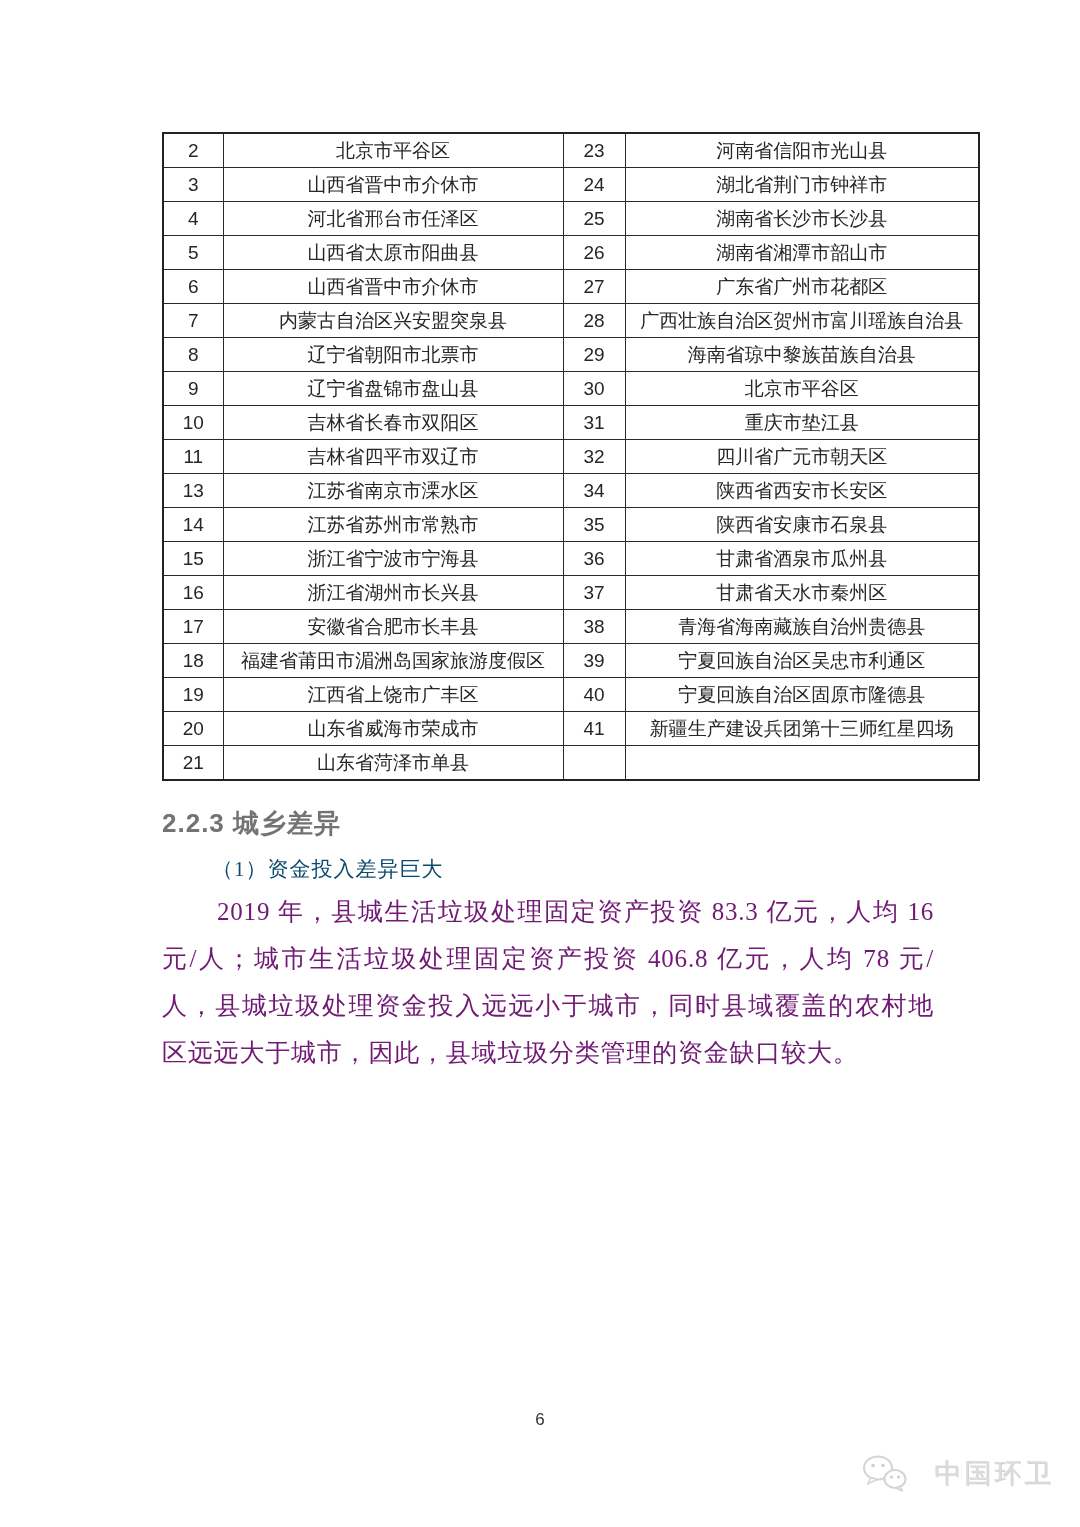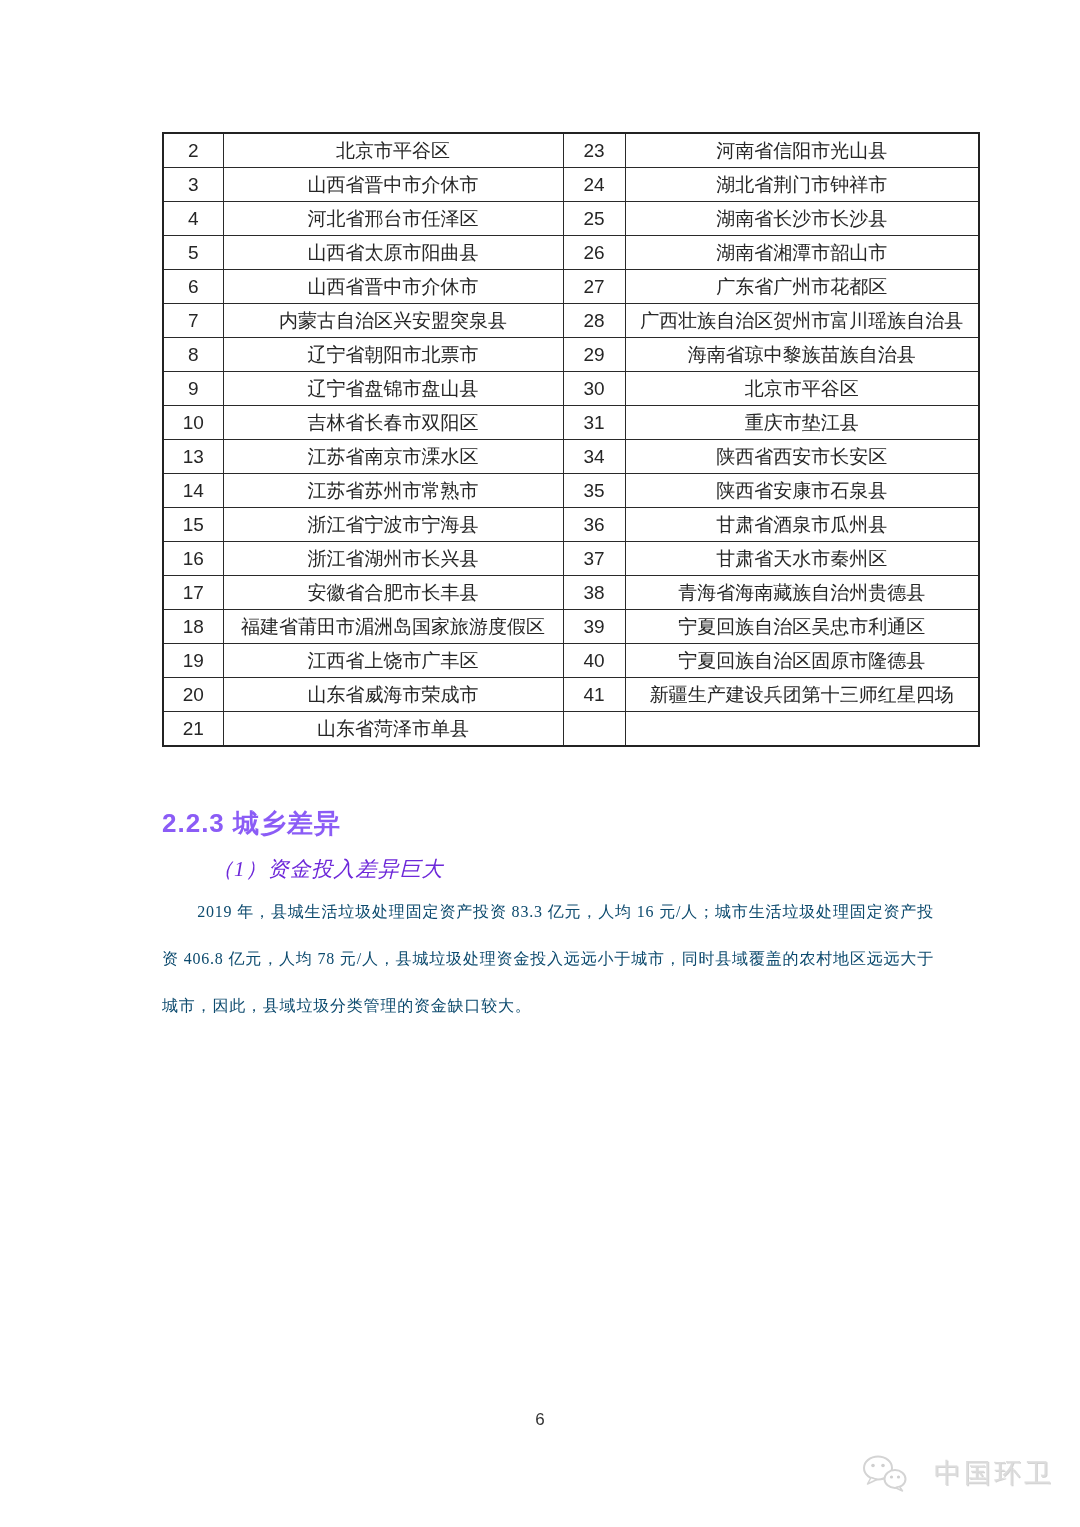--- a/index.html
+++ b/index.html
@@ -51,47 +51,46 @@
   
   .section-heading {
     position: absolute;
     left: 162px;
     top: 806px;
     margin: 0;
     font-family: "Liberation Sans", "DejaVu Sans", sans-serif;
     font-weight: 700;
     font-size: 26px;
     line-height: 34px;
-    color: #8b5cf6;
+    color: #737373;
     letter-spacing: 1px;
   }
   .subsection-heading {
     position: absolute;
     left: 162px;
     top: 854px;
     margin: 0;
     padding-left: 50px;
     font-size: 21px;
     line-height: 30px;
-    color: #6d28d9;
+    color: #0c4a6e;
     letter-spacing: 1px;
-    font-style: italic;
   }
   .body-paragraph {
     position: absolute;
     left: 162px;
     top: 888px;
     width: 772px;
     margin: 0;
-    font-size: 16px;
+    font-size: 25px;
     line-height: 47px;
     text-align: justify;
     text-justify: inter-ideograph;
     text-indent: 2.2em;
-    color: #0c4a6e;
+    color: #701a75;
     letter-spacing: 0.8px;
   }
 
   
   .page-number {
     position: absolute;
     left: 0;
     top: 1410px;
     width: 100%;
     text-align: center;
@@ -178,20 +177,26 @@
         <td class="num">9</td>
         <td>辽宁省盘锦市盘山县</td>
         <td class="num">30</td>
         <td>北京市平谷区</td>
       </tr>
         <tr>
         <td class="num">10</td>
         <td>吉林省长春市双阳区</td>
         <td class="num">31</td>
         <td>重庆市垫江县</td>
+      </tr>
+        <tr>
+        <td class="num">11</td>
+        <td>吉林省四平市双辽市</td>
+        <td class="num">32</td>
+        <td>四川省广元市朝天区</td>
       </tr>
         <tr>
         <td class="num">13</td>
         <td>江苏省南京市溧水区</td>
         <td class="num">34</td>
         <td>陕西省西安市长安区</td>
       </tr>
         <tr>
         <td class="num">14</td>
         <td>江苏省苏州市常熟市</td>

